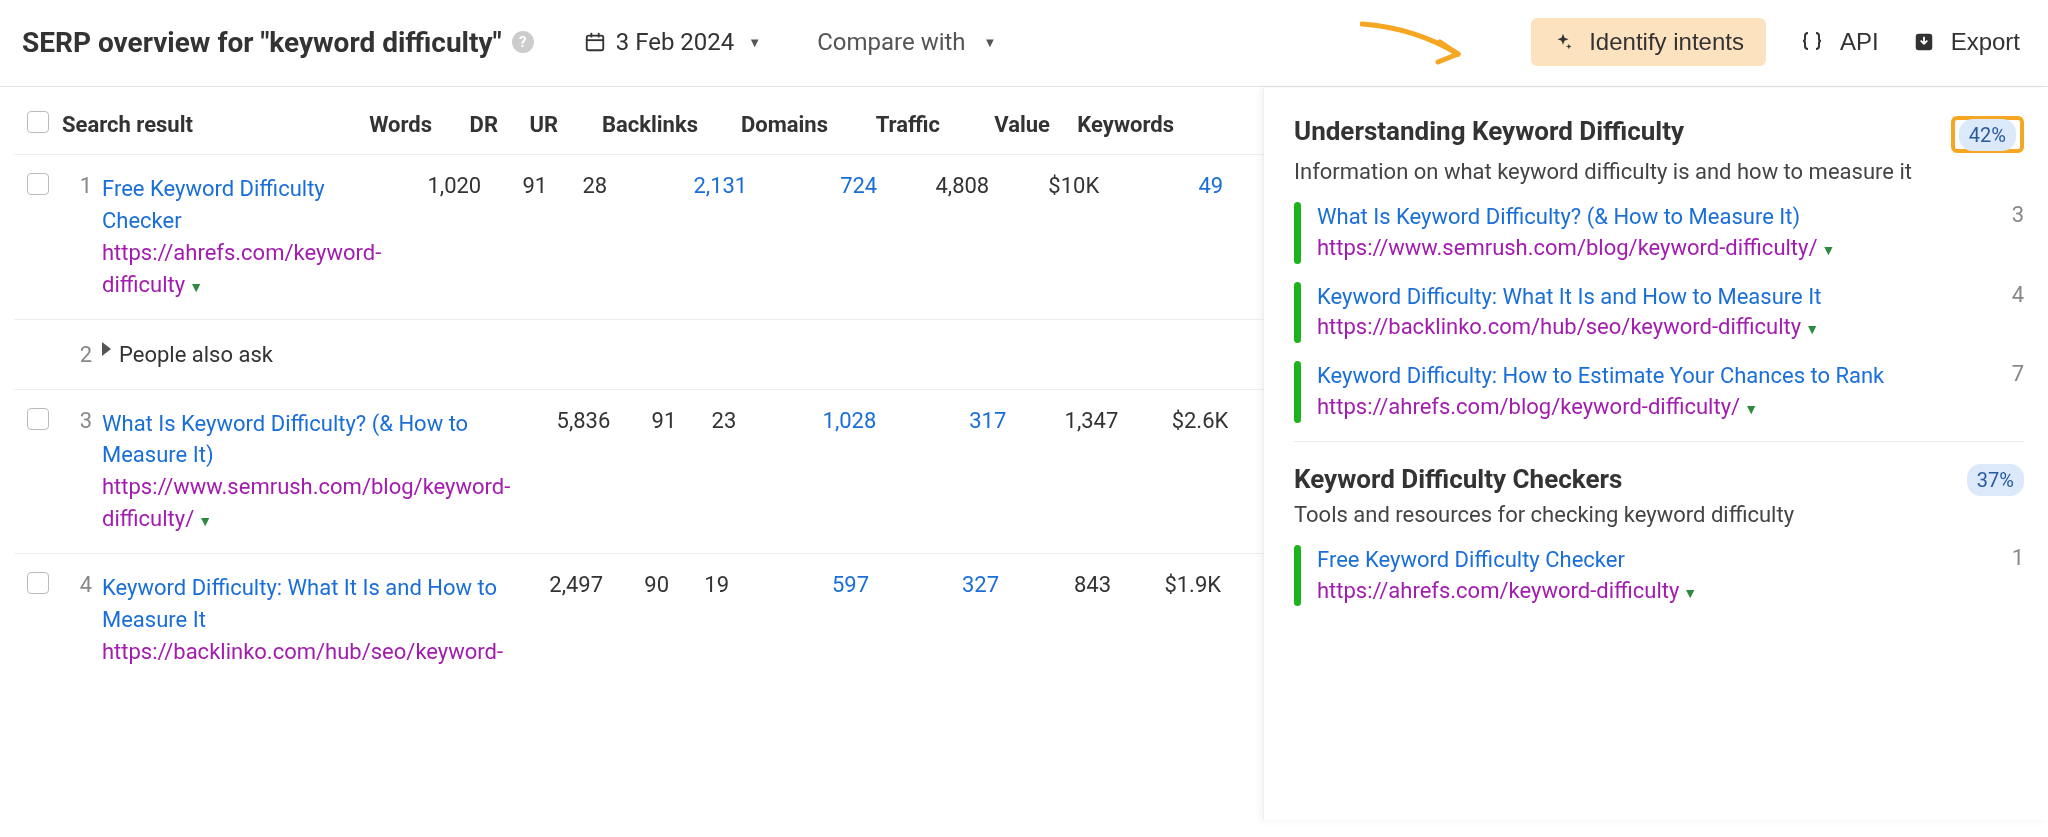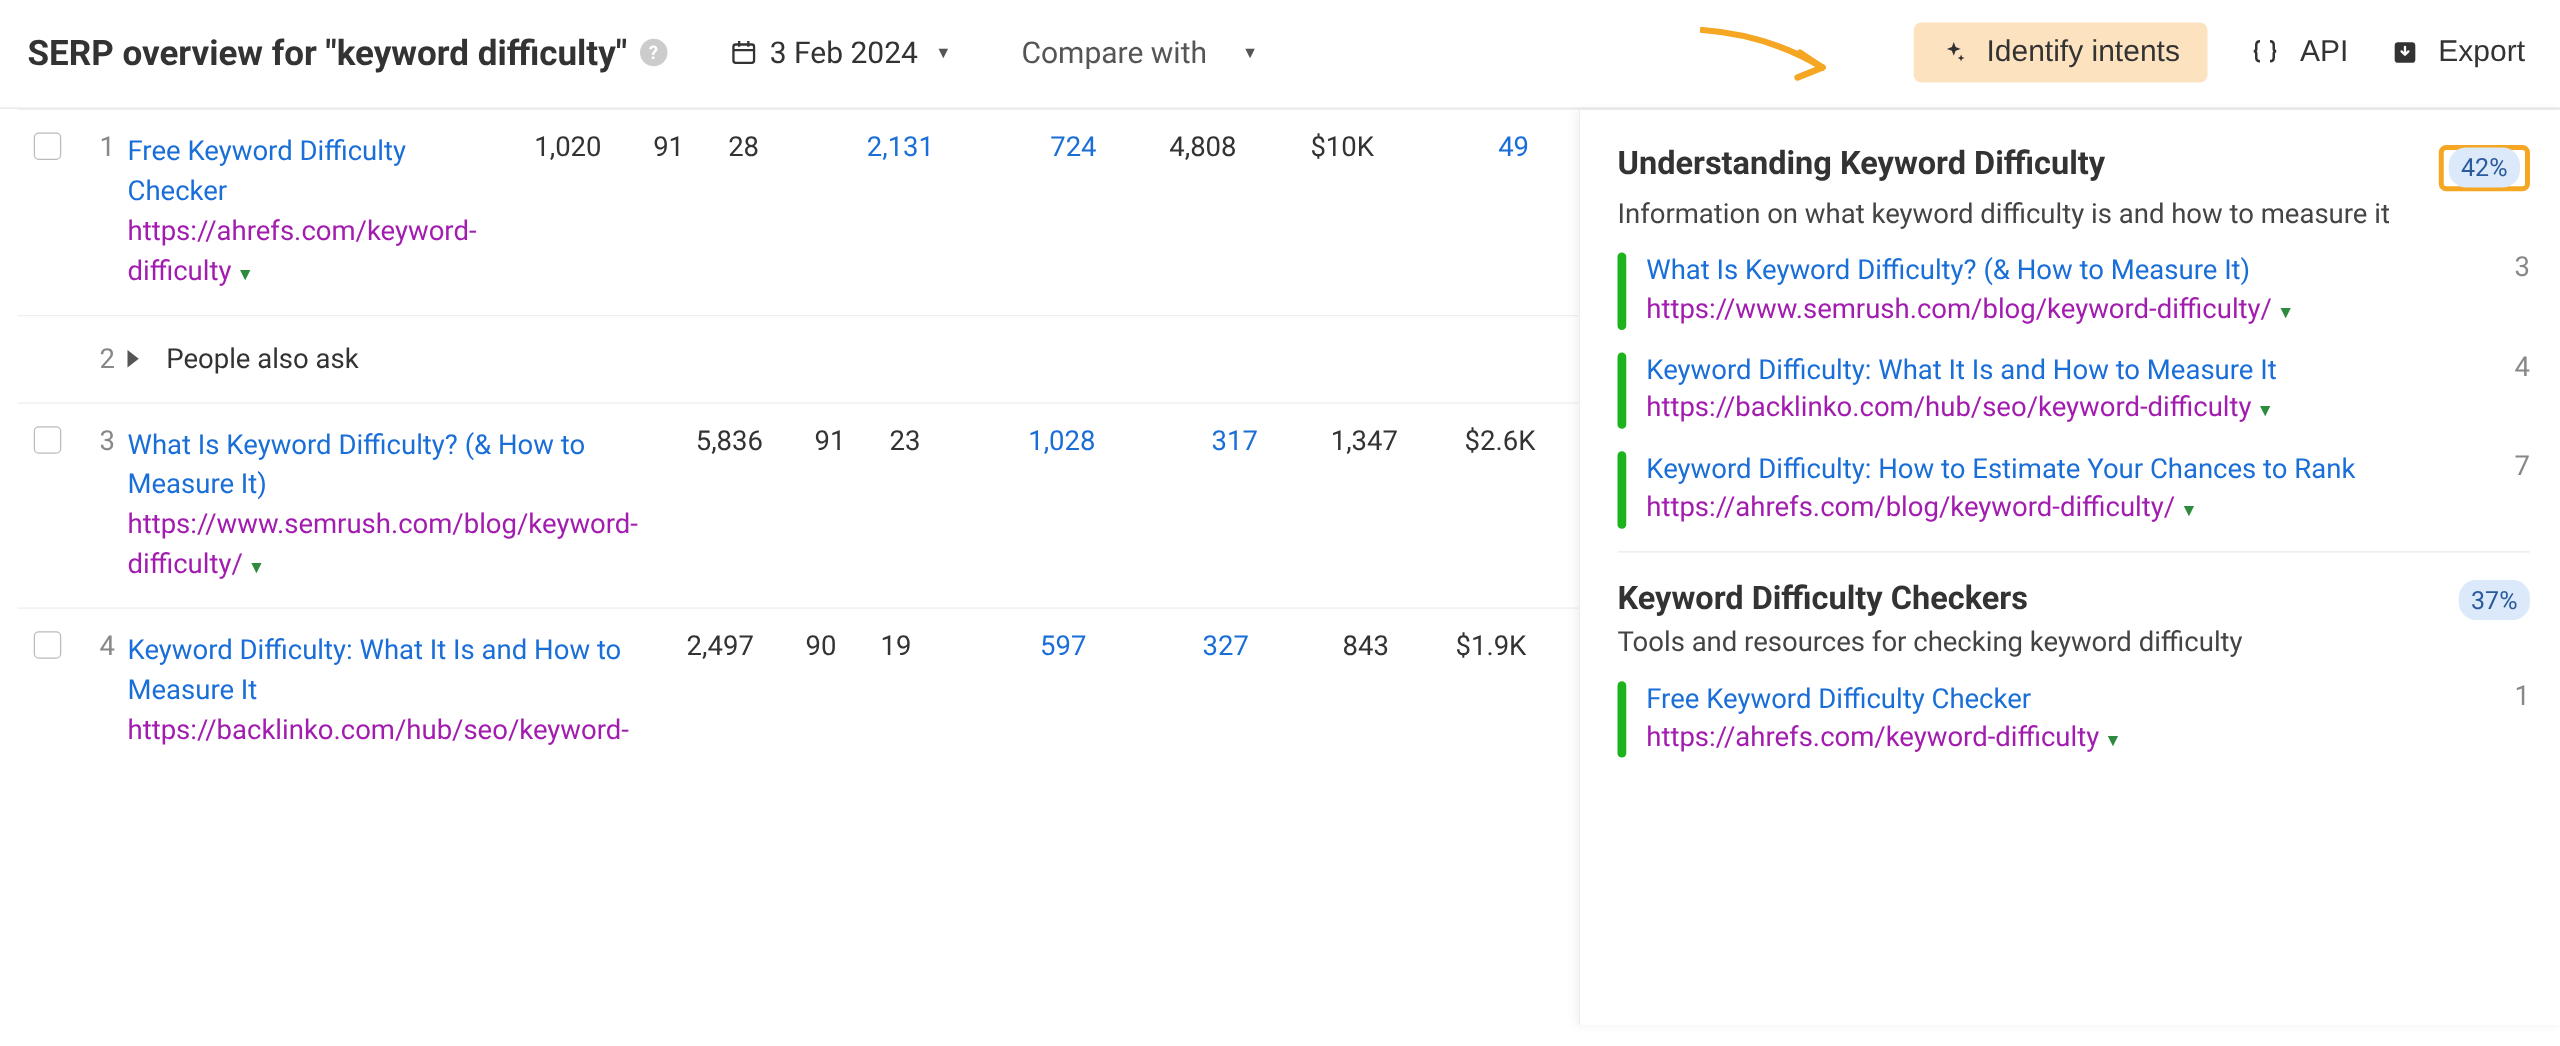--- a/index.html
+++ b/index.html
@@ -3,21 +3,21 @@
 <meta charset="utf-8">
 <style>
 *{box-sizing:border-box;margin:0;padding:0}
 body{font-family:-apple-system,BlinkMacSystemFont,"Segoe UI",Roboto,Helvetica,Arial,sans-serif;font-size:22px;color:#333;background:#fff;width:2048px;height:837px;overflow:hidden}
 .page{width:2048px;height:837px;position:relative}
 .header{display:flex;align-items:center;padding:18px 28px 20px 22px}
 .title-wrap{display:flex;align-items:center;gap:10px}
 .title{font-size:28px;font-weight:700;color:#333}
 .help-icon{width:22px;height:22px;border-radius:50%;background:#ccc;color:#fff;font-size:15px;font-weight:700;display:inline-flex;align-items:center;justify-content:center}
 .date-group{display:flex;align-items:center;gap:10px;margin-left:50px;font-size:24px;color:#333}
-.compare-group{display:flex;align-items:center;gap:24px;margin-left:56px;font-size:24px;color:#555}
+.compare-group{display:flex;align-items:center;gap:14px;margin-left:56px;font-size:24px;color:#555}
 .actions{margin-left:auto;display:flex;align-items:center;gap:34px}
 .btn{display:inline-flex;align-items:center;gap:16px;font-size:24px;color:#333;background:transparent;border:none;cursor:pointer}
 .btn-intent{background:#fde2c0;border-radius:6px;padding:10px 22px;color:#333;font-weight:500}
 .arrow-svg{position:absolute;left:1360px;top:18px;pointer-events:none}
 hr.sep{border:none;border-top:1px solid #e5e5e5;margin:0}
 .table{padding:0 0 0 14px}
 .thead{display:flex;align-items:center;padding:24px 0 16px 0;font-weight:700;color:#333}
 .c-check{width:48px;text-align:center}
 .c-idx{width:30px;text-align:right;color:#888}
 .c-sr-head{flex:0 0 280px}
@@ -32,21 +32,21 @@
 .c-kw{width:130px;text-align:right;padding-right:6px;white-space:nowrap;overflow:hidden}
 .trow{display:flex;align-items:flex-start;padding:18px 0;border-top:1px solid #eee}
 .trow:first-child{border-top:1px solid #eee}
 .checkbox{width:22px;height:22px;border:1.5px solid #bbb;border-radius:4px;display:inline-block}
 .link{color:#1a6ed8;text-decoration:none}
 .url{color:#a21caf}
 .num-link{color:#1a6ed8}
 .caret-down{color:#2e8b3d;font-size:14px;margin-left:4px}
 .row-title{color:#1a6ed8;line-height:1.45}
 .sr-wrap{line-height:1.45}
-.paa{display:flex;align-items:center;gap:22px;color:#333}
+.paa{display:flex;gap:8px;color:#333}
 .tri-right{width:0;height:0;border-top:7px solid transparent;border-bottom:7px solid transparent;border-left:9px solid #555;display:inline-block}
 .panel{position:absolute;right:0;top:88px;width:785px;background:#fff;border-left:1px solid #eee;box-shadow:-2px 0 8px rgba(0,0,0,.06);padding:28px 24px 0 30px;height:732px;overflow:hidden}
 .intent-header{display:flex;align-items:flex-start;justify-content:space-between;margin-bottom:6px}
 .intent-title{font-size:26px;font-weight:700}
 .intent-desc{font-size:22px;color:#444;margin-bottom:18px}
 .badge{background:#dbe9fb;color:#2a5a9a;padding:4px 10px;border-radius:14px;font-size:20px;font-weight:400}
 .badge-box{border:4px solid #f5a623;border-radius:6px;padding:2px 4px}
 .intent-item{display:flex;gap:16px;margin-bottom:18px}
 .intent-bar{width:7px;border-radius:4px;background:#1db31d;align-self:stretch;min-height:48px}
 .intent-content{flex:1;line-height:1.4}
@@ -115,20 +115,32 @@
             </svg>
       </span>
       <span>Export</span>
     </button>
   </div>
 </div>
 
 <hr class="sep">
 
 <div class="table">
+  <div class="thead">
+    <div class="c-check"><span class="checkbox"></span></div>
+    <div class="c-sr-head">Search result</div>
+    <div class="c-words">Words</div>
+    <div class="c-dr">DR</div>
+    <div class="c-ur">UR</div>
+    <div class="c-back">Backlinks</div>
+    <div class="c-dom">Domains</div>
+    <div class="c-traf">Traffic</div>
+    <div class="c-value">Value</div>
+    <div class="c-kw">Keywords</div>
+  </div>
 
   <div class="trow">
     <div class="c-check"><span class="checkbox"></span></div>
     <div class="c-idx">1</div>
     <div style="width:10px"></div>
     <div class="c-sr sr-wrap">
       <a class="row-title link">Free Keyword Difficulty Checker</a><br>
       <span class="url">https://ahrefs.com/keyword-difficulty</span><span class="caret-down">▼</span>
     </div>
     <div class="c-words">1,020</div>

